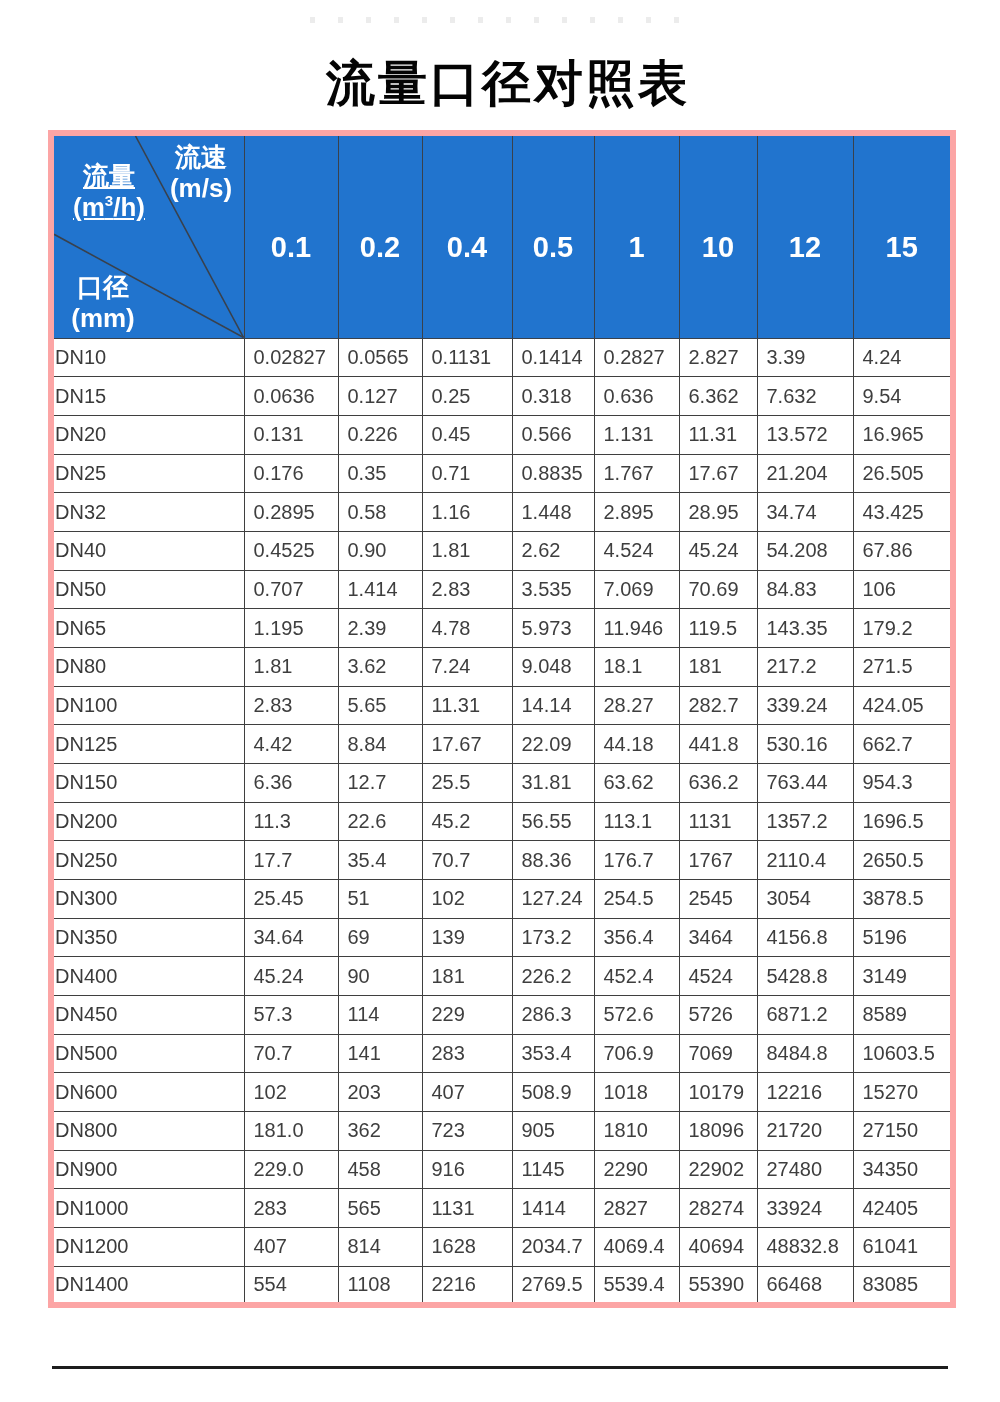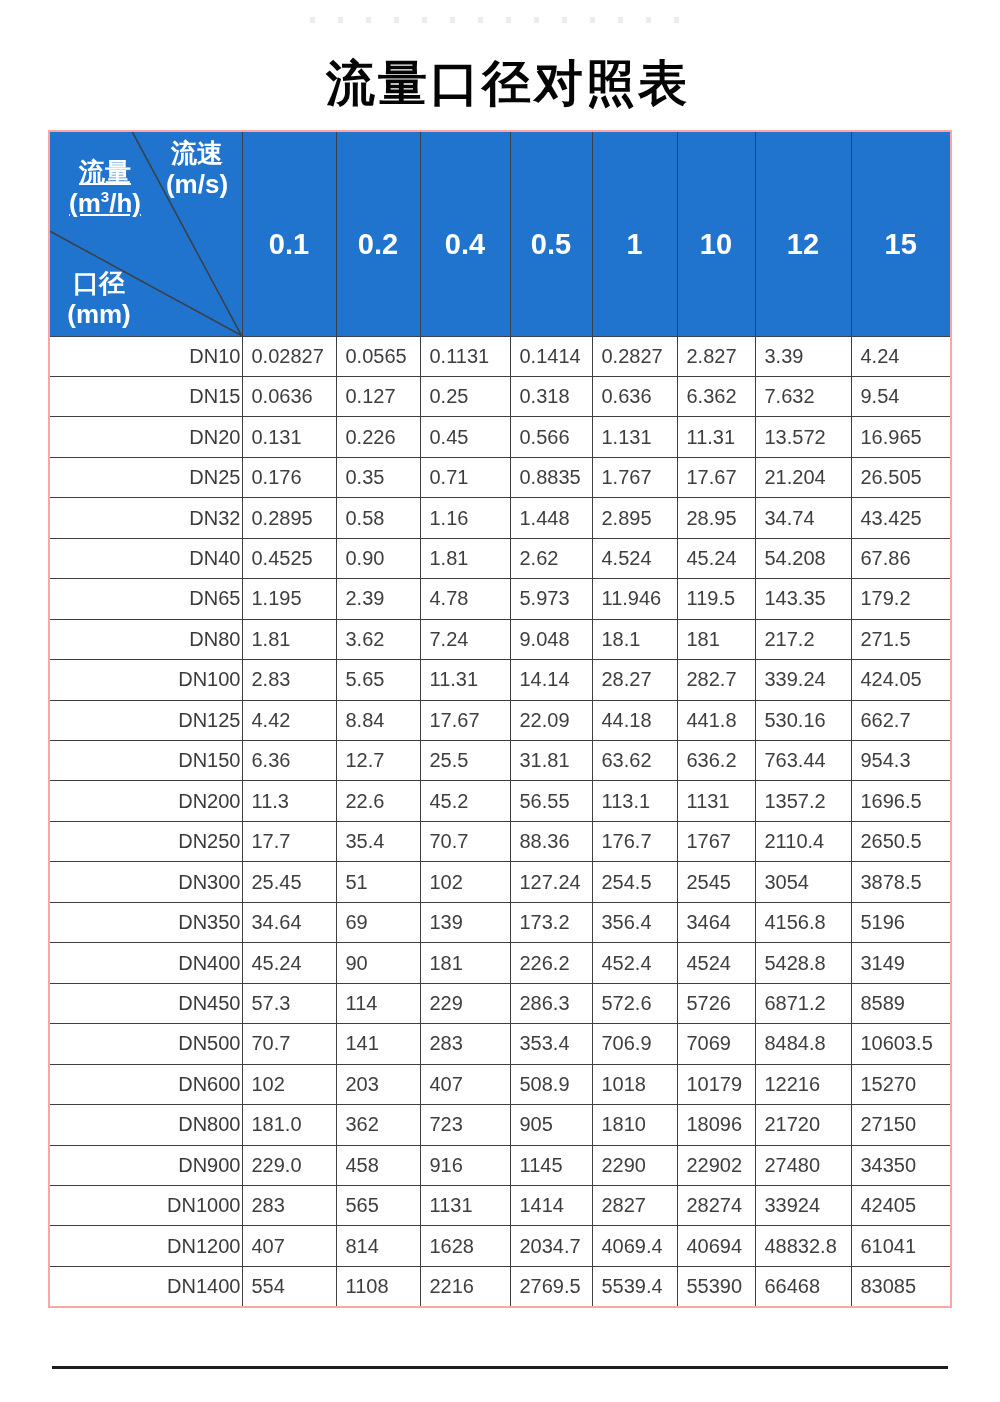--- a/index.html
+++ b/index.html
@@ -40,21 +40,21 @@
   }
 
   table.spec-table {
     position: absolute;
     left: 48px;
     top: 130px;
     width: 902px;
     height: 1178px;
     border-collapse: collapse;
     table-layout: fixed;
-    border: 2px solid #fca5a5;
+    border: 6px solid #fca5a5;
     padding-left: 44px;
   }
   .spec-table th, .spec-table td {
     border: 1px solid #3f3f3f;
     box-sizing: border-box;
   }
 
   
   .spec-table thead tr { height: 205px; }
   th.head-cell {
@@ -88,21 +88,21 @@
     white-space: nowrap;
   }
   .corner-velocity { left: 104px; top: 6px;  width: 86px; }
   .corner-flow     { left: 8px;  top: 25px;  width: 94px; text-decoration: underline; }
   .corner-diameter { left: 4px;  top: 136px; width: 90px; }
   .corner-label sup { font-size: 0.58em; }
 
   
   .spec-table tbody tr { height: 36px; }
   td.dn-cell {
-    text-align: right;
+    text-align: left;
     font-size: 20px;
     color: #3a3a3a;
     vertical-align: middle;
     margin-left: 48px;
   }
   td.val-cell {
     text-align: left;
     padding-left: 9px;
     font-size: 20px;
     color: #3e3e3e;
@@ -230,20 +230,31 @@
         <td class="val-cell">0.4525</td>
         <td class="val-cell">0.90</td>
         <td class="val-cell">1.81</td>
         <td class="val-cell">2.62</td>
         <td class="val-cell">4.524</td>
         <td class="val-cell">45.24</td>
         <td class="val-cell">54.208</td>
         <td class="val-cell">67.86</td>
       </tr>
       <tr>
+        <td class="dn-cell">DN50</td>
+        <td class="val-cell">0.707</td>
+        <td class="val-cell">1.414</td>
+        <td class="val-cell">2.83</td>
+        <td class="val-cell">3.535</td>
+        <td class="val-cell">7.069</td>
+        <td class="val-cell">70.69</td>
+        <td class="val-cell">84.83</td>
+        <td class="val-cell">106</td>
+      </tr>
+      <tr>
         <td class="dn-cell">DN65</td>
         <td class="val-cell">1.195</td>
         <td class="val-cell">2.39</td>
         <td class="val-cell">4.78</td>
         <td class="val-cell">5.973</td>
         <td class="val-cell">11.946</td>
         <td class="val-cell">119.5</td>
         <td class="val-cell">143.35</td>
         <td class="val-cell">179.2</td>
       </tr>

